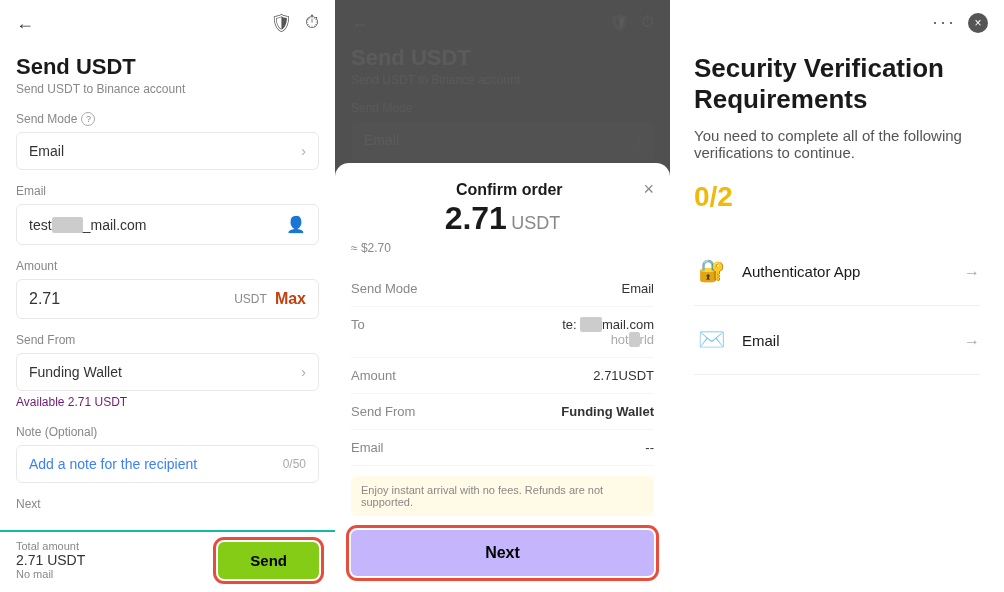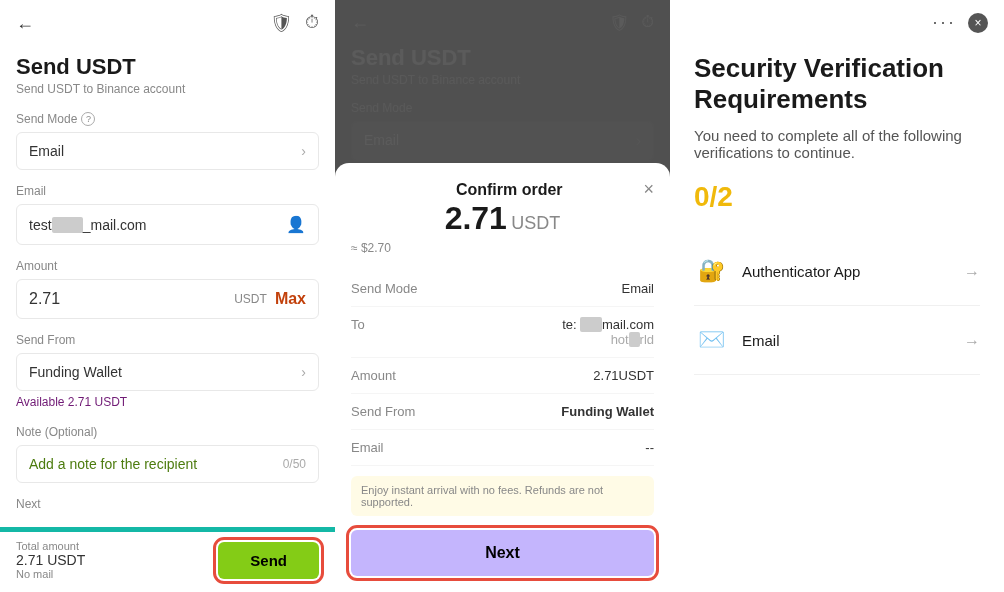--- a/index.html
+++ b/index.html
@@ -194,21 +194,21 @@
       border-radius: 6px;
       padding: 10px 12px;
       margin-bottom: 14px;
       display: flex;
       align-items: center;
       justify-content: space-between;
     }
 
     .note-placeholder {
       font-size: 14px;
-      color: #4d7c0f;
+      color: #3b82f6;
     }
 
     .note-count {
       font-size: 12px;
       color: #aaa;
     }
 
     .tips-label {
       font-size: 12px;
       color: #888;
@@ -216,21 +216,21 @@
     }
 
     
     .bottom-bar {
       position: absolute;
       bottom: 0;
       left: 0;
       right: 0;
       background: #fff;
       padding: 8px 16px 12px;
-      border-top: 5px solid #14b8a6;
+      border-top: 2px solid #14b8a6;
       display: flex;
       align-items: center;
       justify-content: space-between;
     }
 
     .total-info {
       display: flex;
       flex-direction: column;
     }
 

